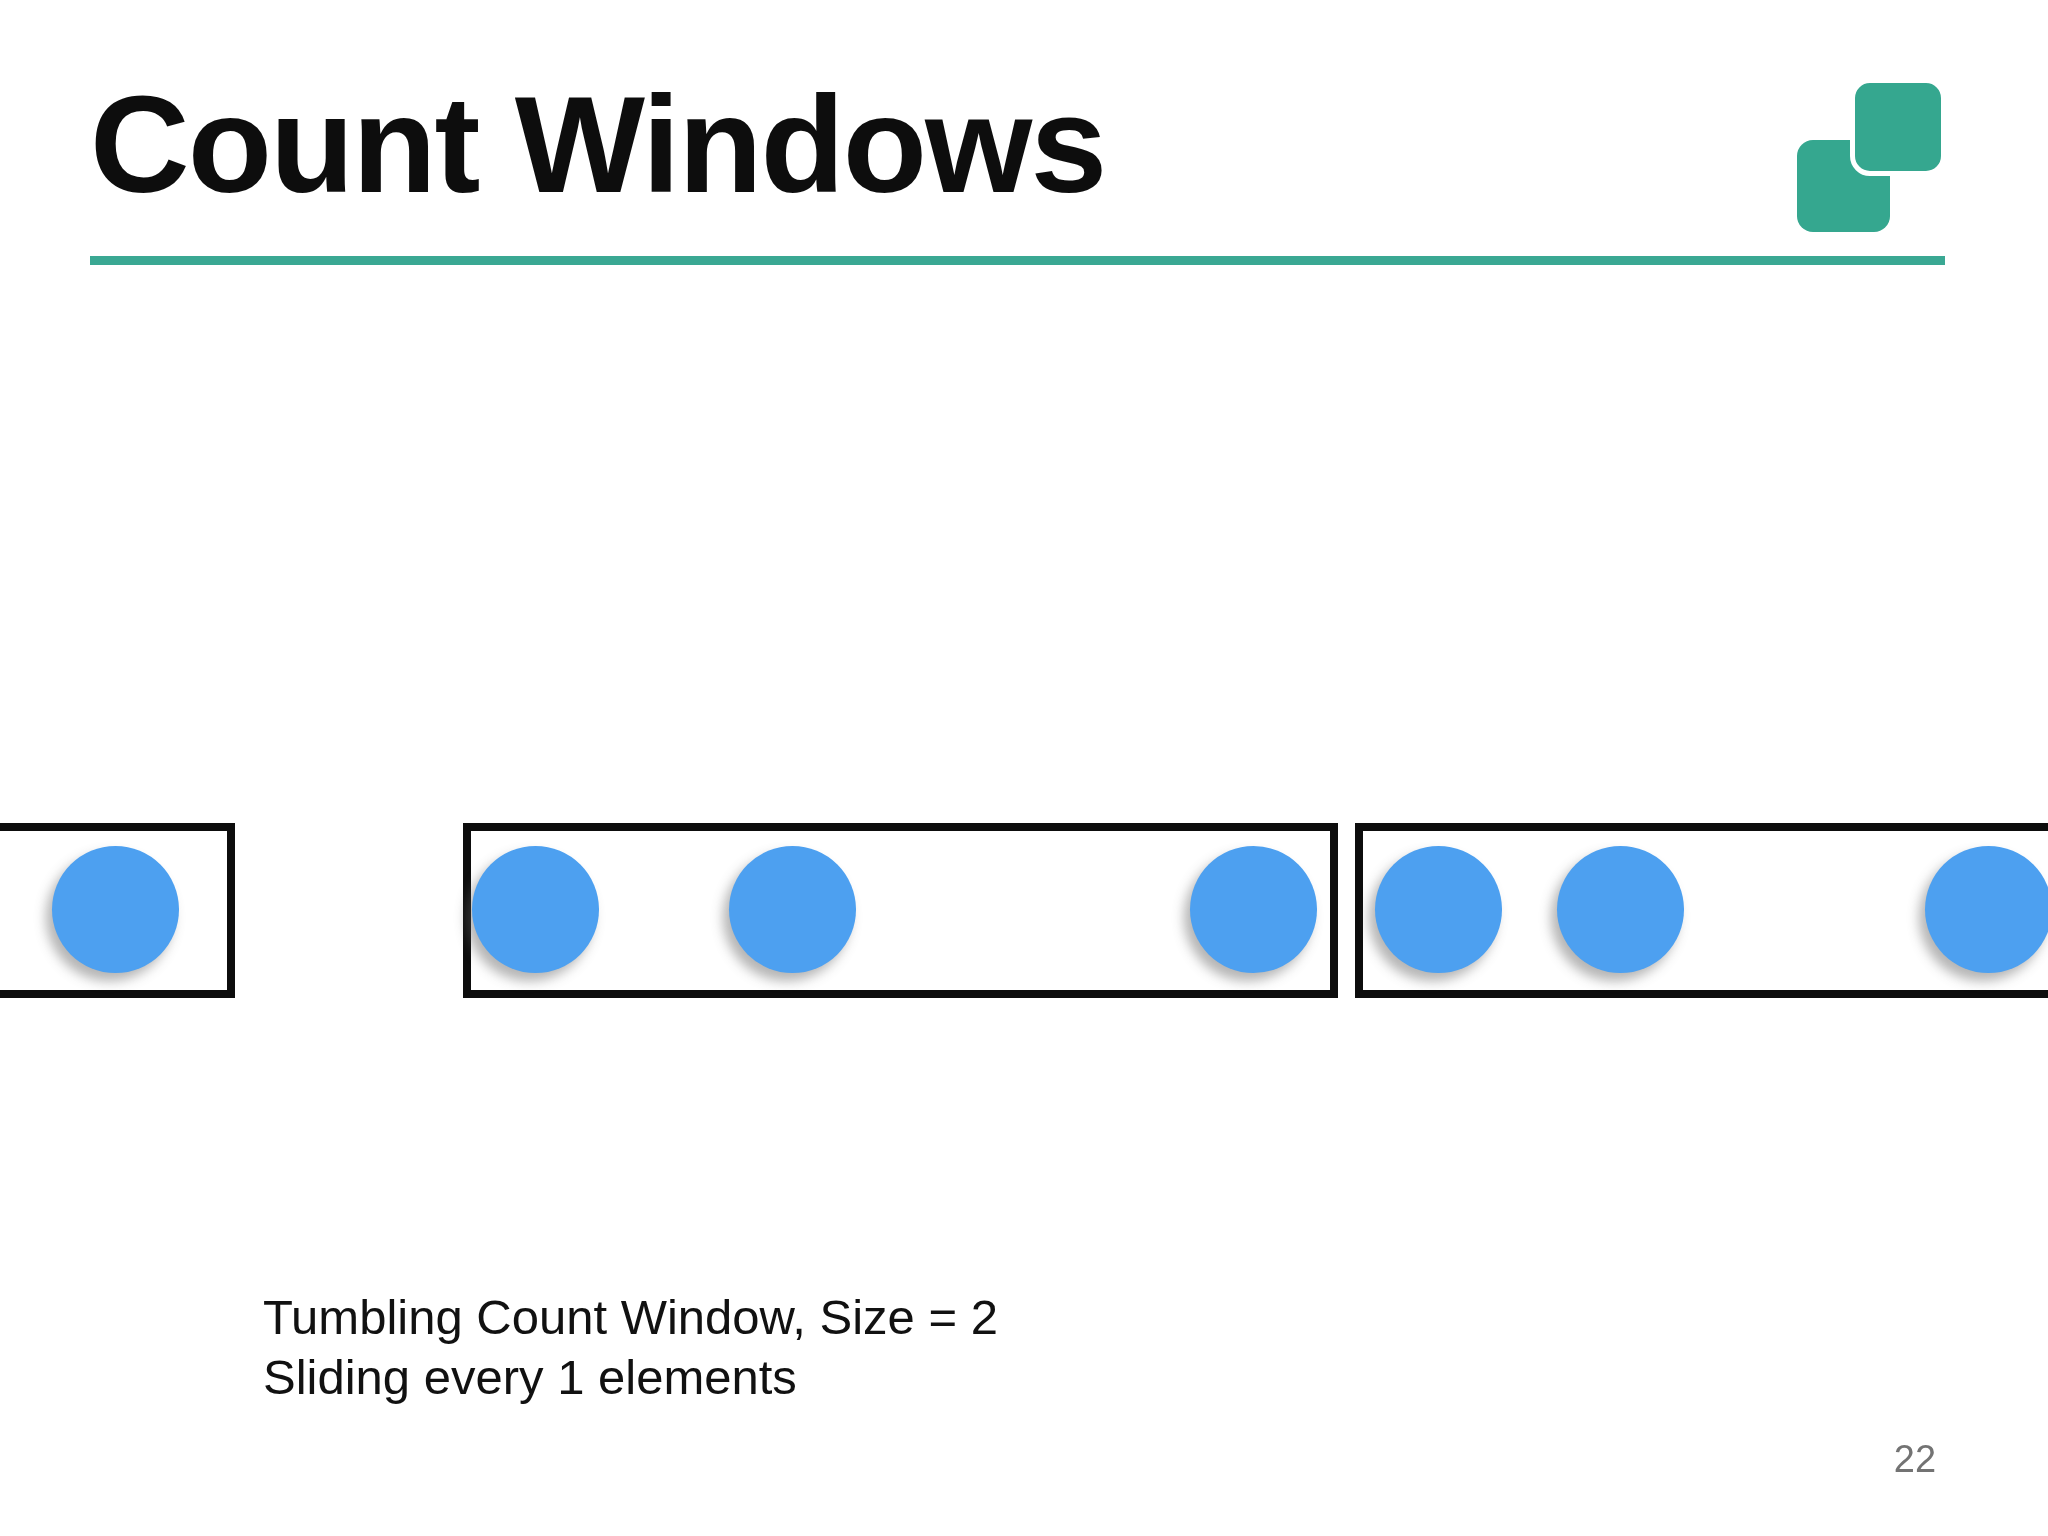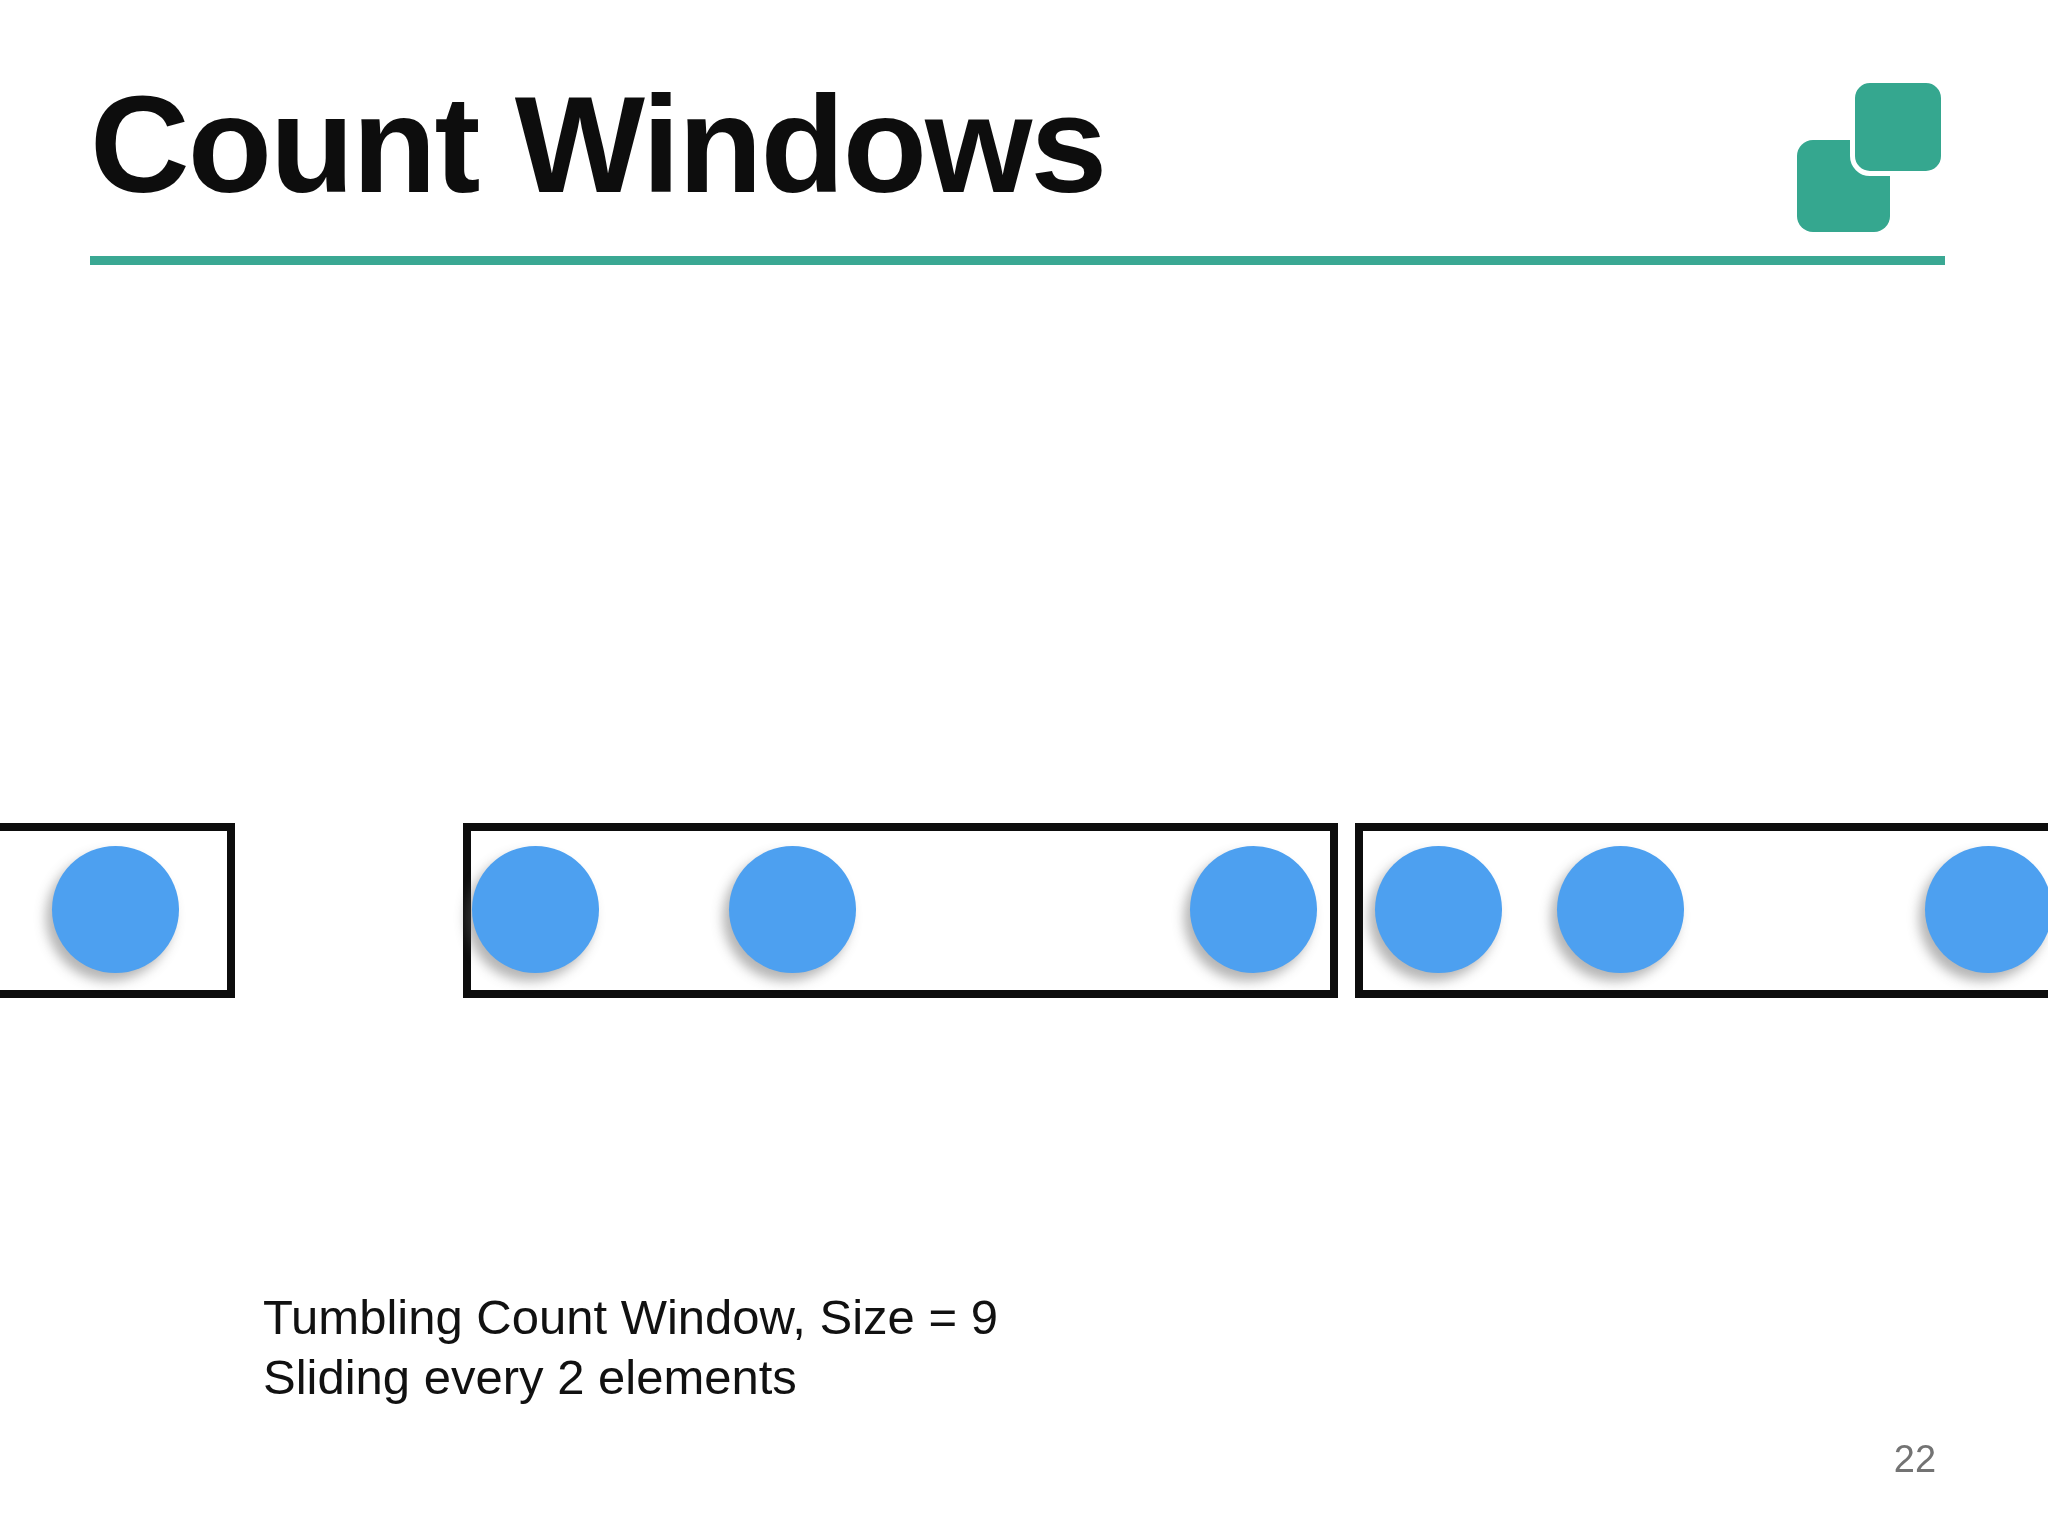--- a/index.html
+++ b/index.html
@@ -112,19 +112,19 @@
       <div class="stream-element" style="width: 127px; height: 127px; left: 51.5px; top: 845.5px; background: rgb(77, 160, 240);"></div>
       <div class="stream-element" style="width: 127px; height: 127px; left: 471.5px; top: 845.5px; background: rgb(77, 160, 240);"></div>
       <div class="stream-element" style="width: 127px; height: 127px; left: 728.5px; top: 845.5px; background: rgb(77, 160, 240);"></div>
       <div class="stream-element" style="width: 127px; height: 127px; left: 1189.5px; top: 845.5px; background: rgb(77, 160, 240);"></div>
       <div class="stream-element" style="width: 127px; height: 127px; left: 1374.5px; top: 845.5px; background: rgb(77, 160, 240);"></div>
       <div class="stream-element" style="width: 127px; height: 127px; left: 1556.5px; top: 845.5px; background: rgb(77, 160, 240);"></div>
       <div class="stream-element" style="width: 127px; height: 127px; left: 1924.5px; top: 845.5px; background: rgb(77, 160, 240);"></div>
     </div>
 
   <div class="caption">
-    <div>Tumbling Count Window, Size = 9</div>
-    <div>Sliding every 2 elements</div>
+    <div>Tumbling Count Window, Size = 2</div>
+    <div>Sliding every 1 elements</div>
   </div>
 
   <div class="page-number">22</div>
 
 </div>
 
 </body></html>

